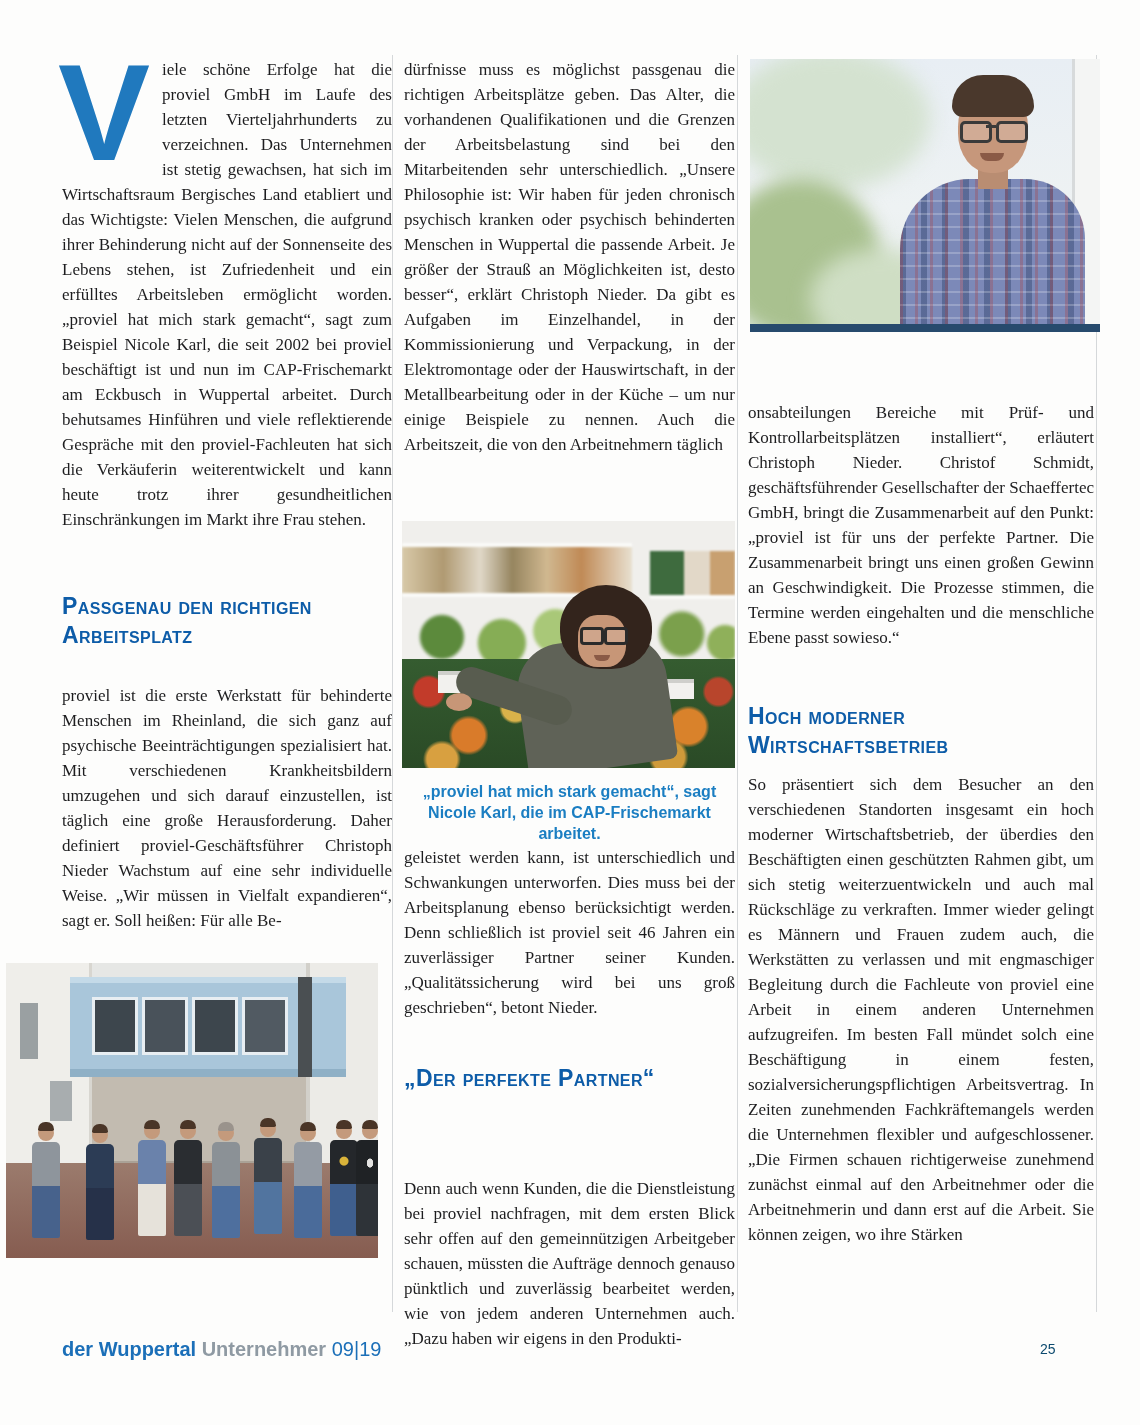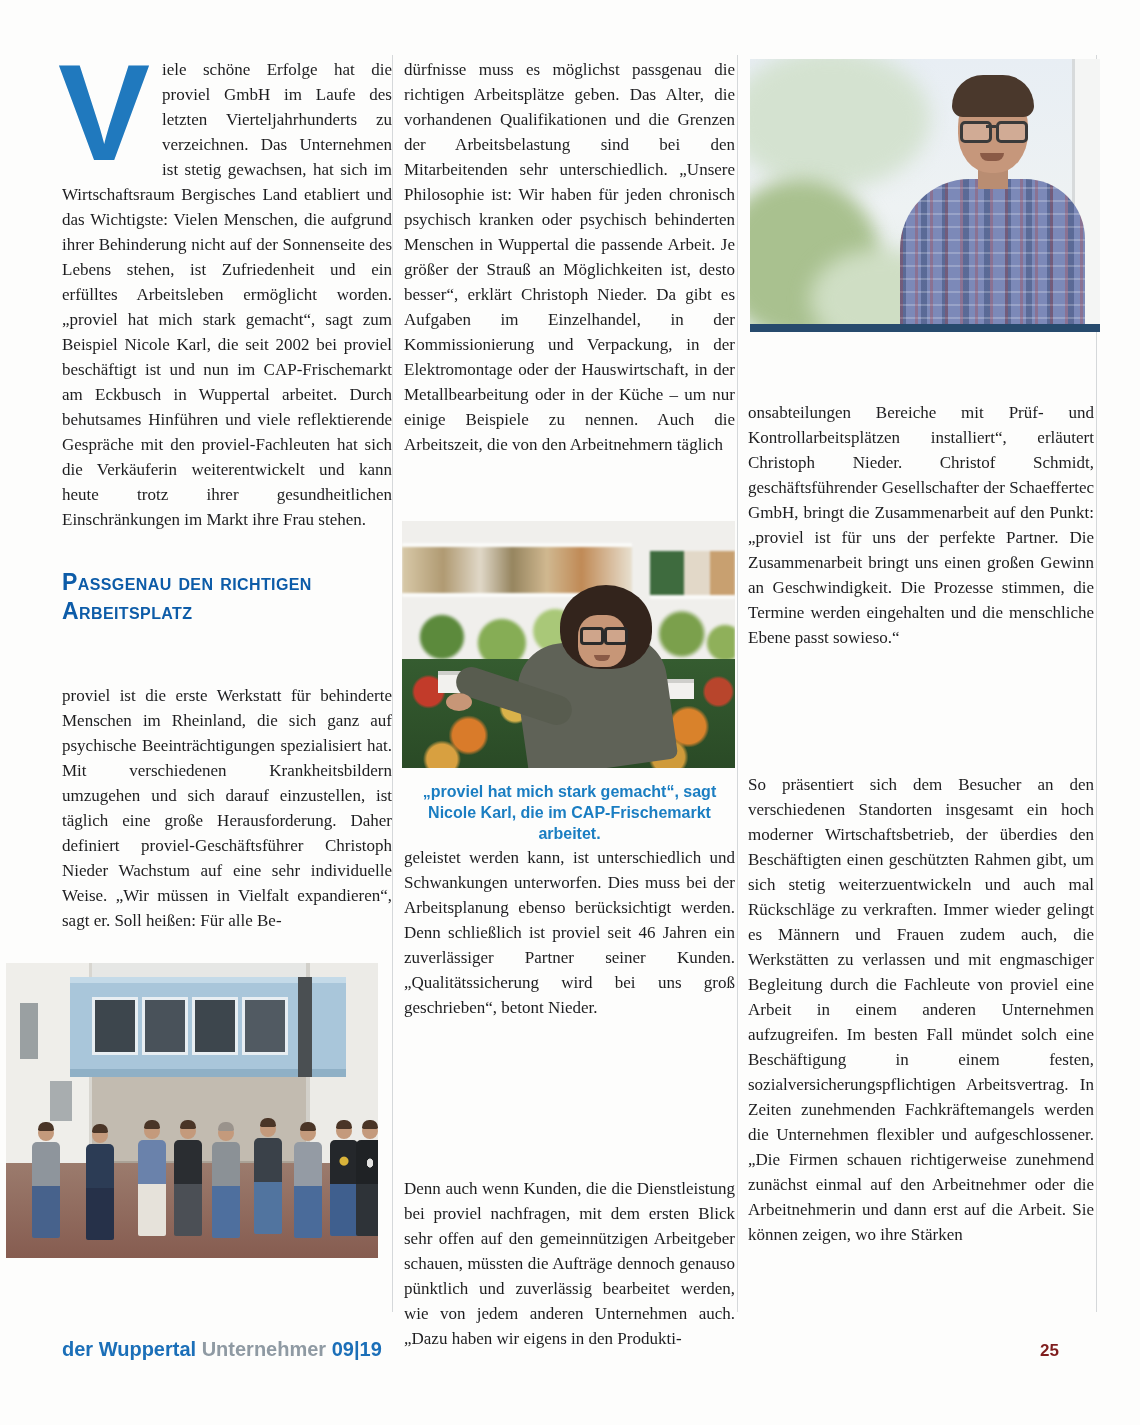--- a/index.html
+++ b/index.html
@@ -20,38 +20,38 @@
   .person{position:absolute;width:28px;height:96px;border-radius:5px 5px 2px 2px;
           background:linear-gradient(180deg,var(--shirt) 0 46%,var(--pants) 46% 100%);}
   .person::before{content:"";position:absolute;top:-17px;left:6px;width:16px;height:16px;
                   border-radius:50%;background:#c49a7c;}
   .person::after{content:"";position:absolute;top:-20px;left:6px;width:16px;height:9px;
                  border-radius:8px 8px 2px 2px;background:#4a3527;}
   .person.grayhair::after{background:#9a938c;}
   .footer{position:absolute;font-family:"Liberation Sans",sans-serif;font-size:20px;}
   .footer .b1{font-weight:bold;color:#1b6fb8;}
   .footer .b2{font-weight:700;color:#8f9aa3;}
-  .footer .b3{font-weight:bold;color:#1b6fb8;}
-  .pagenum{position:absolute;font-family:"Liberation Sans",sans-serif;font-weight:bold;
-           font-size:17px;color:#7f1d1d;}
+  .footer .b3{font-weight:normal;color:#1b6fb8;}
+  .pagenum{position:absolute;font-family:"Liberation Sans",sans-serif;font-weight:normal;
+           font-size:14px;color:#0c4a6e;}
 </style>
 </head>
 <body>
 
 <div class="page">
 
   <div class="colrule" style="left:392px"></div>
   <div class="colrule" style="left:737px"></div>
   <div class="colrule" style="left:1096px"></div>
 
   <div class="body-text" style="left:62px;top:57px;width:330px">
     <span class="dropcap">V</span><span>iele schöne Erfolge hat die proviel GmbH im Laufe des letzten Vierteljahrhunderts zu verzeichnen. Das Unternehmen ist stetig gewachsen, hat sich im Wirtschaftsraum Bergisches Land etabliert und das Wichtigste: Vielen Menschen, die aufgrund ihrer Behinderung nicht auf der Sonnenseite des Lebens stehen, ist Zufriedenheit und ein erfülltes Arbeitsleben ermöglicht worden. „proviel hat mich stark gemacht“, sagt zum Beispiel Nicole Karl, die seit 2002 bei proviel beschäftigt ist und nun im CAP-Frischemarkt am Eckbusch in Wuppertal arbeitet. Durch behutsames Hinführen und viele reflektierende Gespräche mit den proviel-Fachleuten hat sich die Verkäuferin weiterentwickelt und kann heute trotz ihrer gesundheitlichen Einschränkungen im Markt ihre Frau stehen.</span>
   </div>
 
-  <div class="heading" style="left:62px;top:568px;width:312px">Passgenau den richtigen Arbeitsplatz</div>
+  <div class="heading" style="left:62px;top:592px;width:312px">Passgenau den richtigen Arbeitsplatz</div>
 
   <div class="body-text" style="left:62px;top:683px;width:330px">proviel ist die erste Werkstatt für behinderte Menschen im Rheinland, die sich ganz auf psychische Beeinträchtigungen spezialisiert hat. Mit verschiedenen Krankheitsbildern umzugehen und sich darauf einzustellen, ist täglich eine große Herausforderung. Daher definiert proviel-Geschäftsführer Christoph Nieder Wachstum auf eine sehr individuelle Weise. „Wir müssen in Vielfalt expandieren“, sagt er. Soll heißen: Für alle Be-</div>
 
   <div class="photo" style="left:6px;top:963px;width:372px;height:295px;background:#e6e7e5">
     <div style="left:0;top:0;width:86px;height:240px;background:#efeeea;box-shadow:inset -3px 0 0 #d8d6d0"></div>
     <div style="left:14px;top:40px;width:18px;height:56px;background:#9aa0a2"></div>
     <div style="left:44px;top:118px;width:22px;height:40px;background:#a8adaf"></div>
     <div style="left:300px;top:0;width:72px;height:245px;background:#ecebe7;box-shadow:inset 4px 0 0 #d2d0ca"></div>
     <div style="left:318px;top:60px;width:16px;height:44px;background:#9aa0a2"></div>
     <div style="left:64px;top:14px;width:276px;height:100px;background:#a9c6da;box-shadow:inset 0 6px 0 #c4dae8,inset 0 -8px 0 #8fb0c6"></div>
@@ -90,20 +90,21 @@
     <div style="left:176px;top:94px;width:48px;height:52px;border-radius:40%;background:#c79677"></div>
     <div style="left:178px;top:106px;width:18px;height:12px;border:3px solid #2a2a2a;border-radius:4px;background:rgba(255,255,255,.15)"></div>
     <div style="left:202px;top:106px;width:18px;height:12px;border:3px solid #2a2a2a;border-radius:4px;background:rgba(255,255,255,.15)"></div>
     <div style="left:192px;top:134px;width:16px;height:6px;border-radius:0 0 8px 8px;background:#8a5a46"></div>
   </div>
 
   <div class="caption" style="left:404px;top:781px;width:331px;text-align:center">„proviel hat mich stark gemacht“, sagt Nicole Karl, die im CAP-Frischemarkt arbeitet.</div>
 
   <div class="body-text" style="left:404px;top:845px;width:331px">geleistet werden kann, ist unterschiedlich und Schwankungen unterworfen. Dies muss bei der Arbeitsplanung ebenso berücksichtigt werden. Denn schließlich ist proviel seit 46 Jahren ein zuverlässiger Partner seiner Kunden. „Qualitätssicherung wird bei uns groß geschrieben“, betont Nieder.</div>
 
+  <div class="heading" style="left:404px;top:1064px;width:331px">„Der perfekte Partner“</div>
 
   <div class="body-text" style="left:404px;top:1176px;width:331px">Denn auch wenn Kunden, die die Dienstleistung bei proviel nachfragen, mit dem ersten Blick sehr offen auf den gemeinnützigen Arbeitgeber schauen, müssten die Aufträge dennoch genauso pünktlich und zuverlässig bearbeitet werden, wie von jedem anderen Unternehmen auch. „Dazu haben wir eigens in den Produkti-</div>
 
   <div class="photo" style="left:750px;top:59px;width:350px;height:273px;background:linear-gradient(180deg,#e8eef4 0%,#eef2f3 55%,#e3ebe6 100%)">
     <div style="left:-20px;top:-10px;width:200px;height:140px;border-radius:50%;background:#d4e2d0;filter:blur(10px)"></div>
     <div style="left:-30px;top:120px;width:160px;height:160px;border-radius:50%;background:#a9c18f;filter:blur(9px)"></div>
     <div style="left:60px;top:190px;width:140px;height:100px;border-radius:50%;background:#cfdec4;filter:blur(10px)"></div>
     <div style="left:322px;top:0;width:28px;height:273px;background:#f4f5f4;box-shadow:inset 3px 0 0 #d7dadb"></div>
     <div style="left:150px;top:120px;width:185px;height:153px;border-radius:70px 60px 0 0;background:repeating-linear-gradient(90deg,rgba(170,60,60,.30) 0 3px,rgba(0,0,0,0) 3px 15px),repeating-linear-gradient(0deg,rgba(255,255,255,.22) 0 2px,rgba(0,0,0,0) 2px 13px),repeating-linear-gradient(90deg,rgba(28,48,88,.35) 0 6px,rgba(0,0,0,0) 6px 21px),#7c89b8"></div>
     <div style="left:228px;top:104px;width:30px;height:26px;background:#b98d72"></div>
@@ -112,20 +113,21 @@
     <div style="left:210px;top:62px;width:26px;height:16px;border:3px solid #3a3a3a;border-radius:5px;background:rgba(255,255,255,.2)"></div>
     <div style="left:246px;top:62px;width:26px;height:16px;border:3px solid #3a3a3a;border-radius:5px;background:rgba(255,255,255,.2)"></div>
     <div style="left:236px;top:66px;width:10px;height:3px;background:#3a3a3a"></div>
     <div style="left:230px;top:94px;width:24px;height:8px;border-radius:0 0 12px 12px;background:#8a5a46"></div>
     <div style="left:0;top:265px;width:350px;height:8px;background:#274a6d"></div>
   </div>
 
 
   <div class="body-text" style="left:748px;top:400px;width:346px">onsabteilungen Bereiche mit Prüf- und Kontrollarbeitsplätzen installiert“, erläutert Christoph Nieder. Christof Schmidt, geschäftsführender Gesellschafter der Schaeffertec GmbH, bringt die Zusammenarbeit auf den Punkt: „proviel ist für uns der perfekte Partner. Die Zusammenarbeit bringt uns einen großen Gewinn an Geschwindigkeit. Die Prozesse stimmen, die Termine werden eingehalten und die menschliche Ebene passt sowieso.“</div>
 
+  <div class="heading" style="left:748px;top:702px;width:300px">Hoch moderner Wirtschaftsbetrieb</div>
 
   <div class="body-text" style="left:748px;top:772px;width:346px">So präsentiert sich dem Besucher an den verschiedenen Standorten insgesamt ein hoch moderner Wirtschaftsbetrieb, der überdies den Beschäftigten einen geschützten Rahmen gibt, um sich stetig weiterzuentwickeln und auch mal Rückschläge zu verkraften. Immer wieder gelingt es Männern und Frauen zudem auch, die Werkstätten zu verlassen und mit engmaschiger Begleitung durch die Fachleute von proviel eine Arbeit in einem anderen Unternehmen aufzugreifen. Im besten Fall mündet solch eine Beschäftigung in einem festen, sozialversicherungspflichtigen Arbeitsvertrag. In Zeiten zunehmenden Fachkräftemangels werden die Unternehmen flexibler und aufgeschlossener. „Die Firmen schauen richtigerweise zunehmend zunächst einmal auf den Arbeitnehmer oder die Arbeitnehmerin und dann erst auf die Arbeit. Sie können zeigen, wo ihre Stärken</div>
 
   <div class="footer" style="left:62px;top:1338px">
     <span class="b1">der Wuppertal</span>
     <span class="b2">Unternehmer</span>
     <span class="b3">09|19</span>
   </div>
   <div class="pagenum" style="left:1040px;top:1341px">25</div>
 

